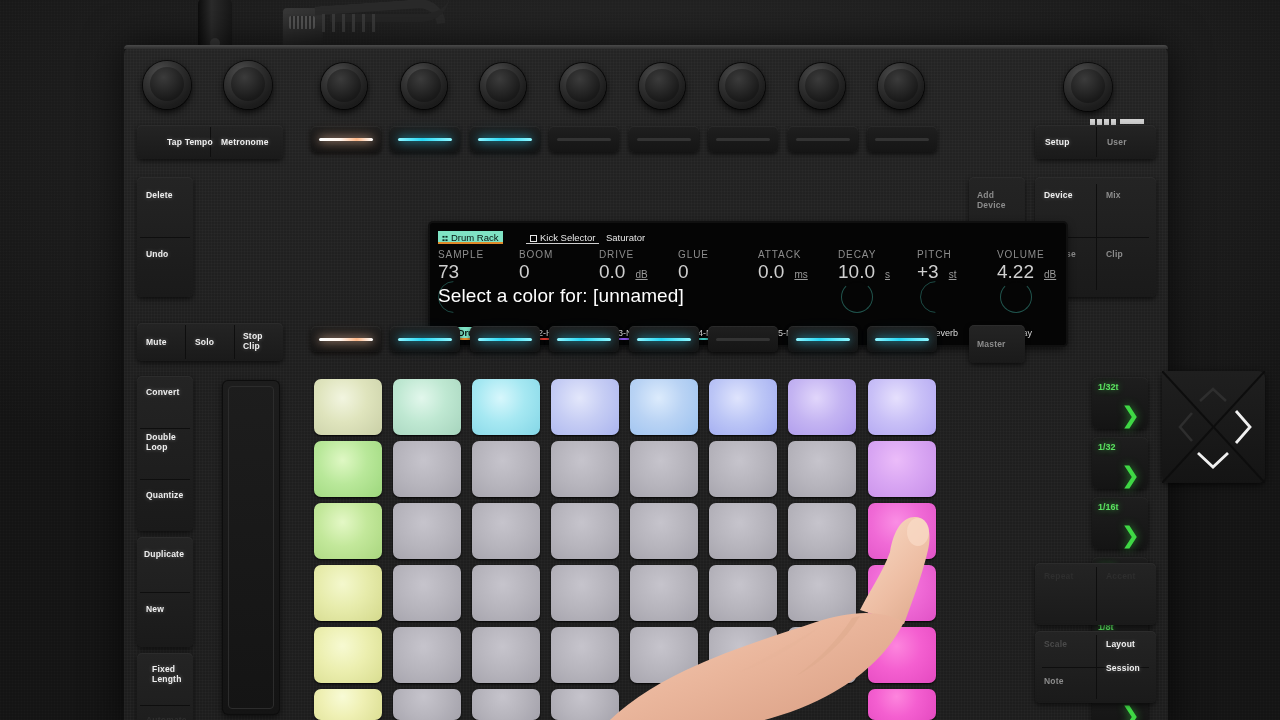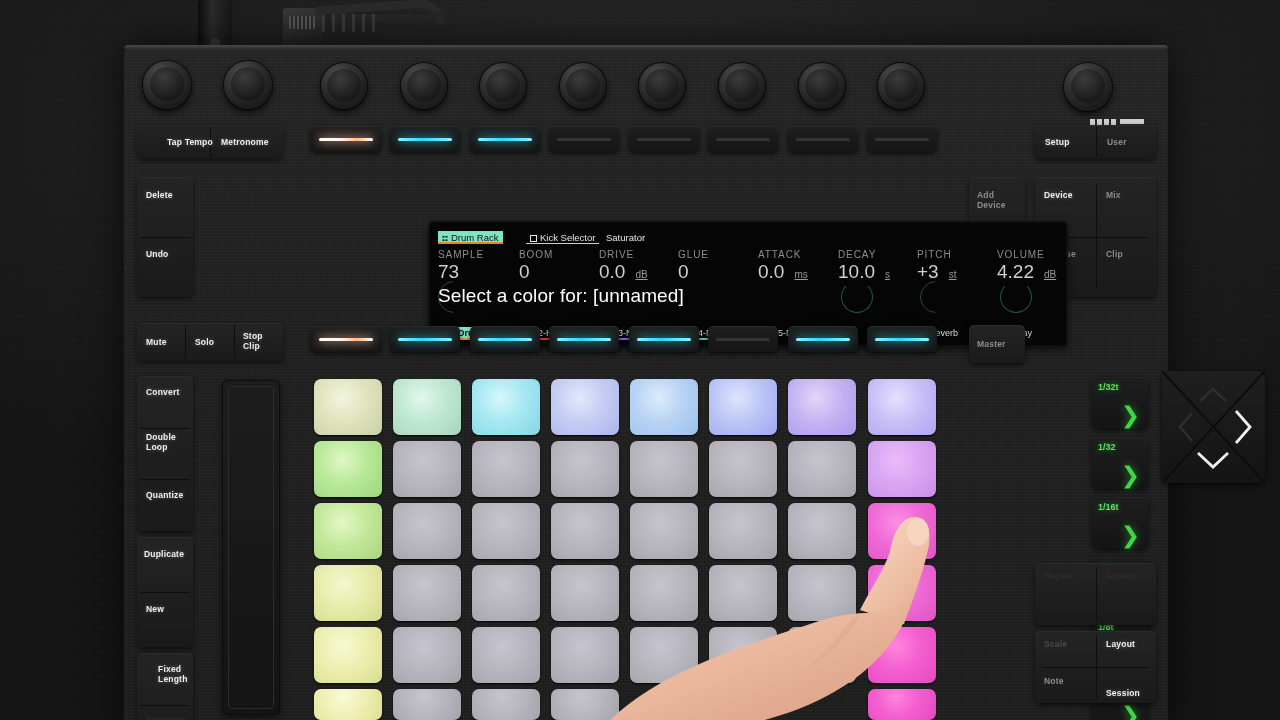--- a/index.html
+++ b/index.html
@@ -508,41 +508,41 @@
       <div class="btn-label faint" style="left:9px;  top:8px;">Repeat</div>
       <div class="btn-label faint" style="left:71px; top:8px;">Accent</div>
     </div>
 
     <div class="plate" style="left:911px; top:586px; width:121px; height:72px;">
       <div class="divider-v" style="left:61px;"></div>
       <div class="divider-h" style="top:36px;"></div>
       <div class="btn-label dimmer" style="left:9px;  top:8px;">Scale</div>
       <div class="btn-label" style="left:71px; top:8px;">Layout</div>
       <div class="btn-label dim" style="left:9px;  top:45px;">Note</div>
-      <div class="btn-label" style="left:71px; top:57px;text-align:right;">Session</div>
+      <div class="btn-label" style="left:71px; top:32px;text-align:right;">Session</div>
     </div>
 
     <div class="plate" style="left:13px; top:331px; width:56px; height:155px;">
       <div class="divider-h" style="top:52px;"></div>
       <div class="divider-h" style="top:103px;"></div>
       <div class="btn-label" style="left:9px; top:11px;">Convert</div>
       <div class="btn-label" style="left:9px; top:56px;">Double
 Loop</div>
       <div class="btn-label" style="left:9px; top:114px;">Quantize</div>
     </div>
 
     <div class="plate" style="left:13px; top:492px; width:56px; height:110px;">
       <div class="divider-h" style="top:55px;"></div>
       <div class="btn-label" style="left:7px; top:12px;">Duplicate</div>
       <div class="btn-label" style="left:9px; top:67px;">New</div>
     </div>
 
     <div class="plate" style="left:13px; top:608px; width:56px; height:105px;">
       <div class="divider-h" style="top:52px;"></div>
-      <div class="btn-label" style="left:21px; top:11px;">Fixed
+      <div class="btn-label" style="left:15px; top:11px;">Fixed
 Length</div>
       <div class="btn-label faint" style="left:9px; top:62px;">Automate</div>
     </div>
 
   </div>
 
   <div class="touchstrip"></div>
 
   <div>
 

